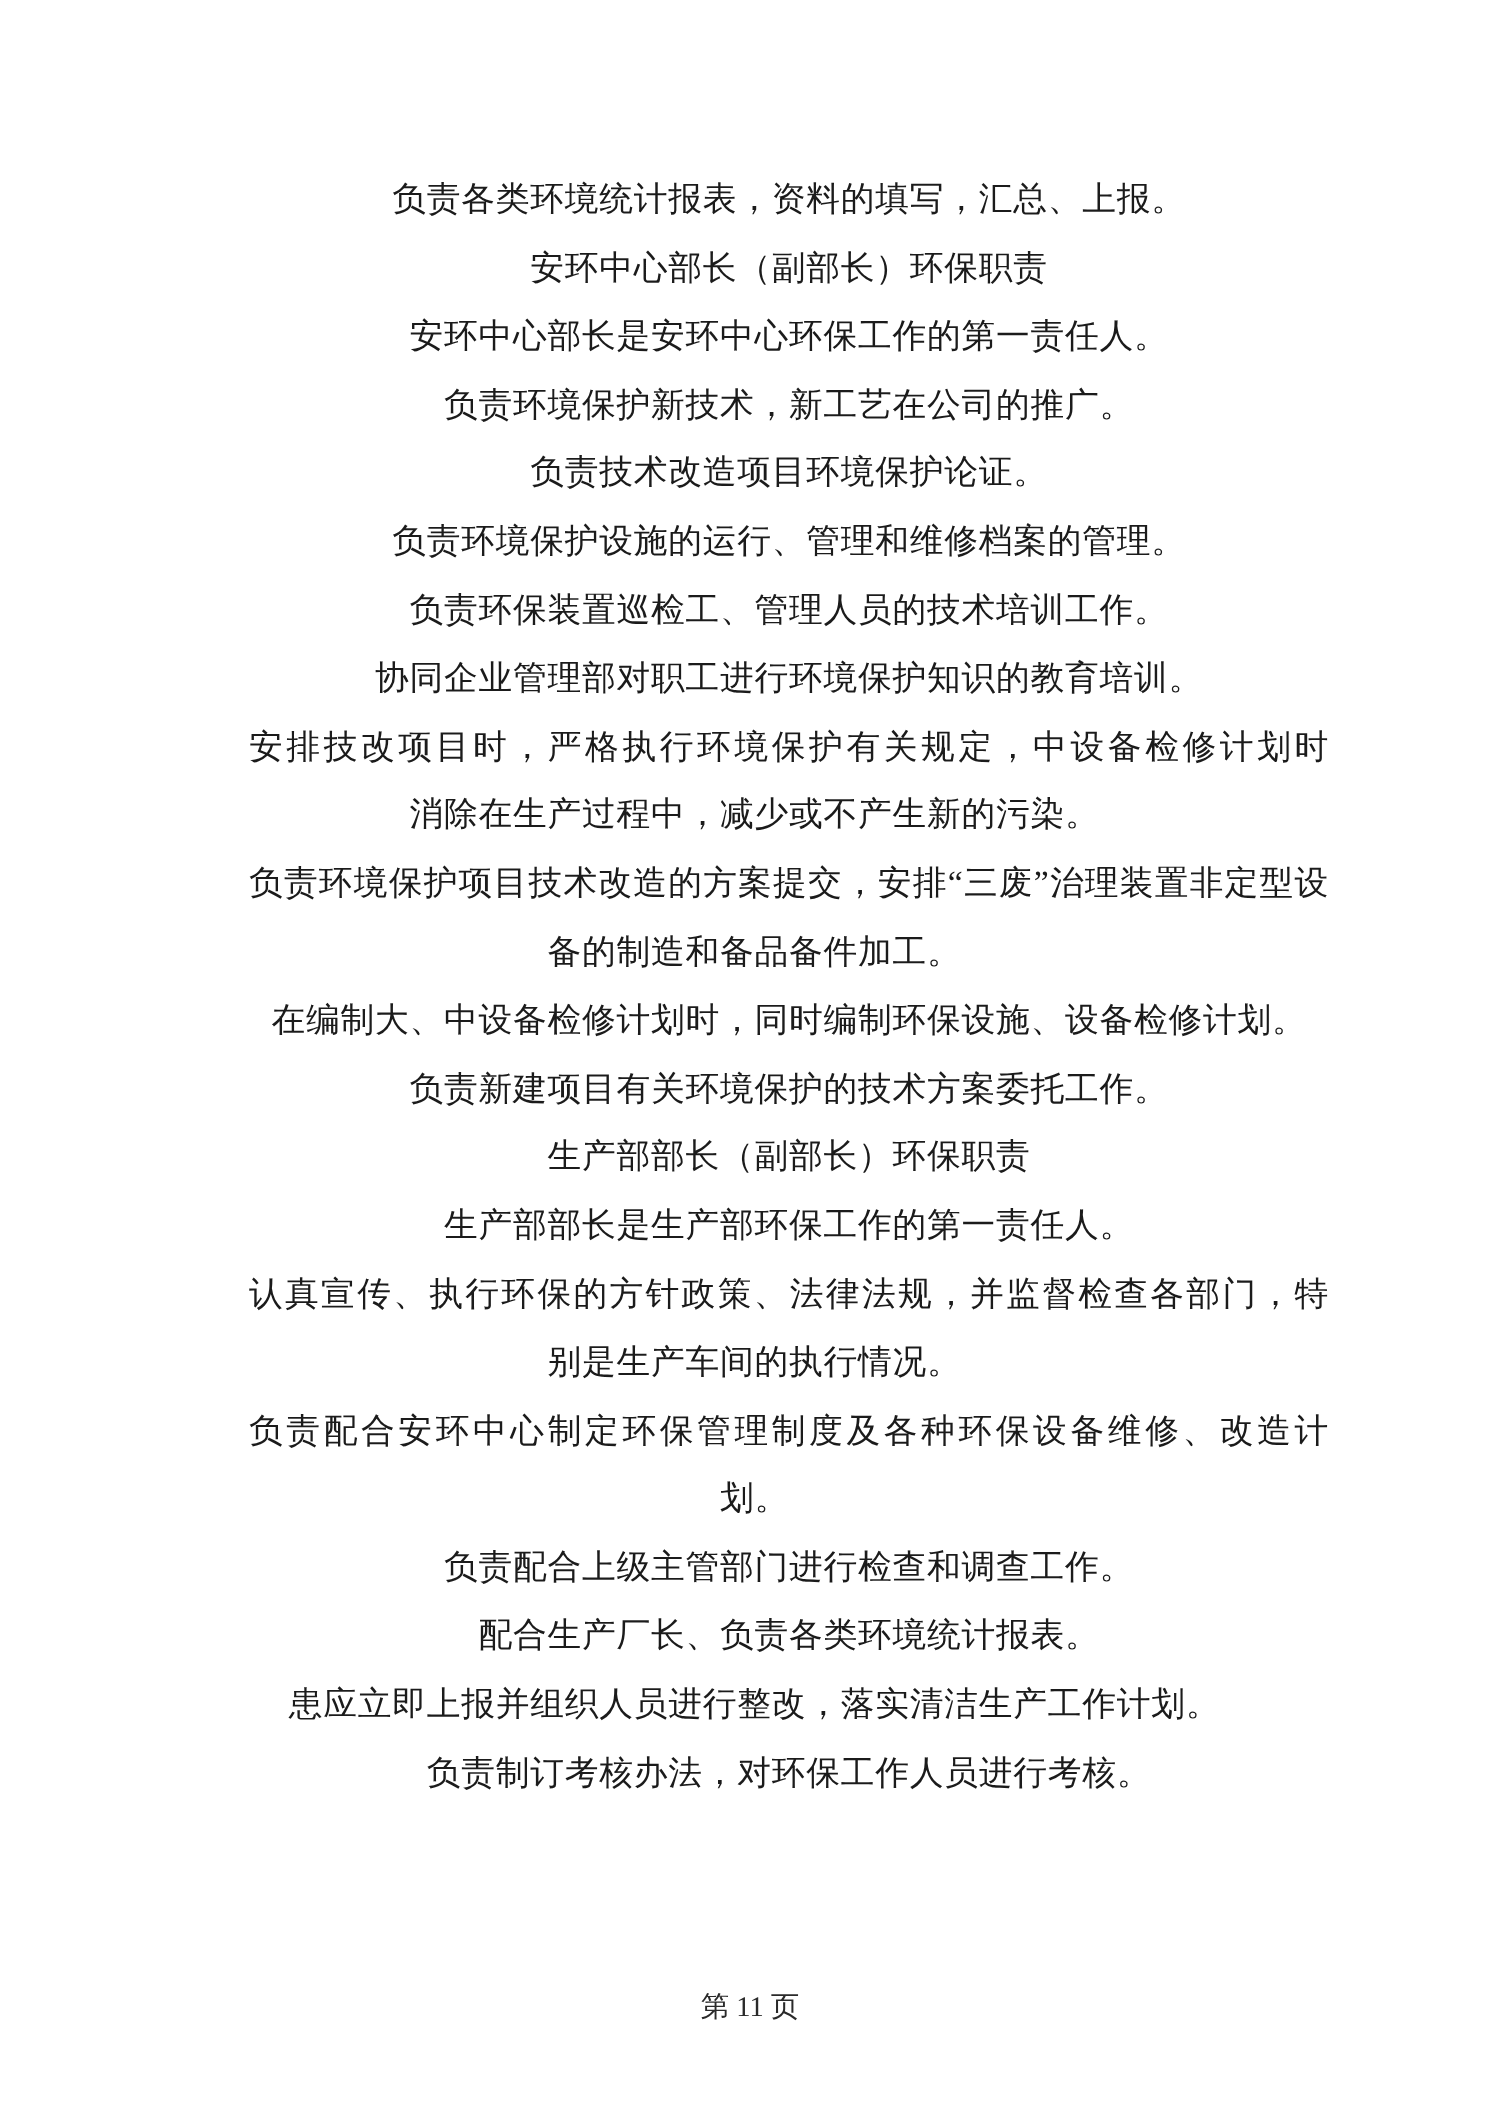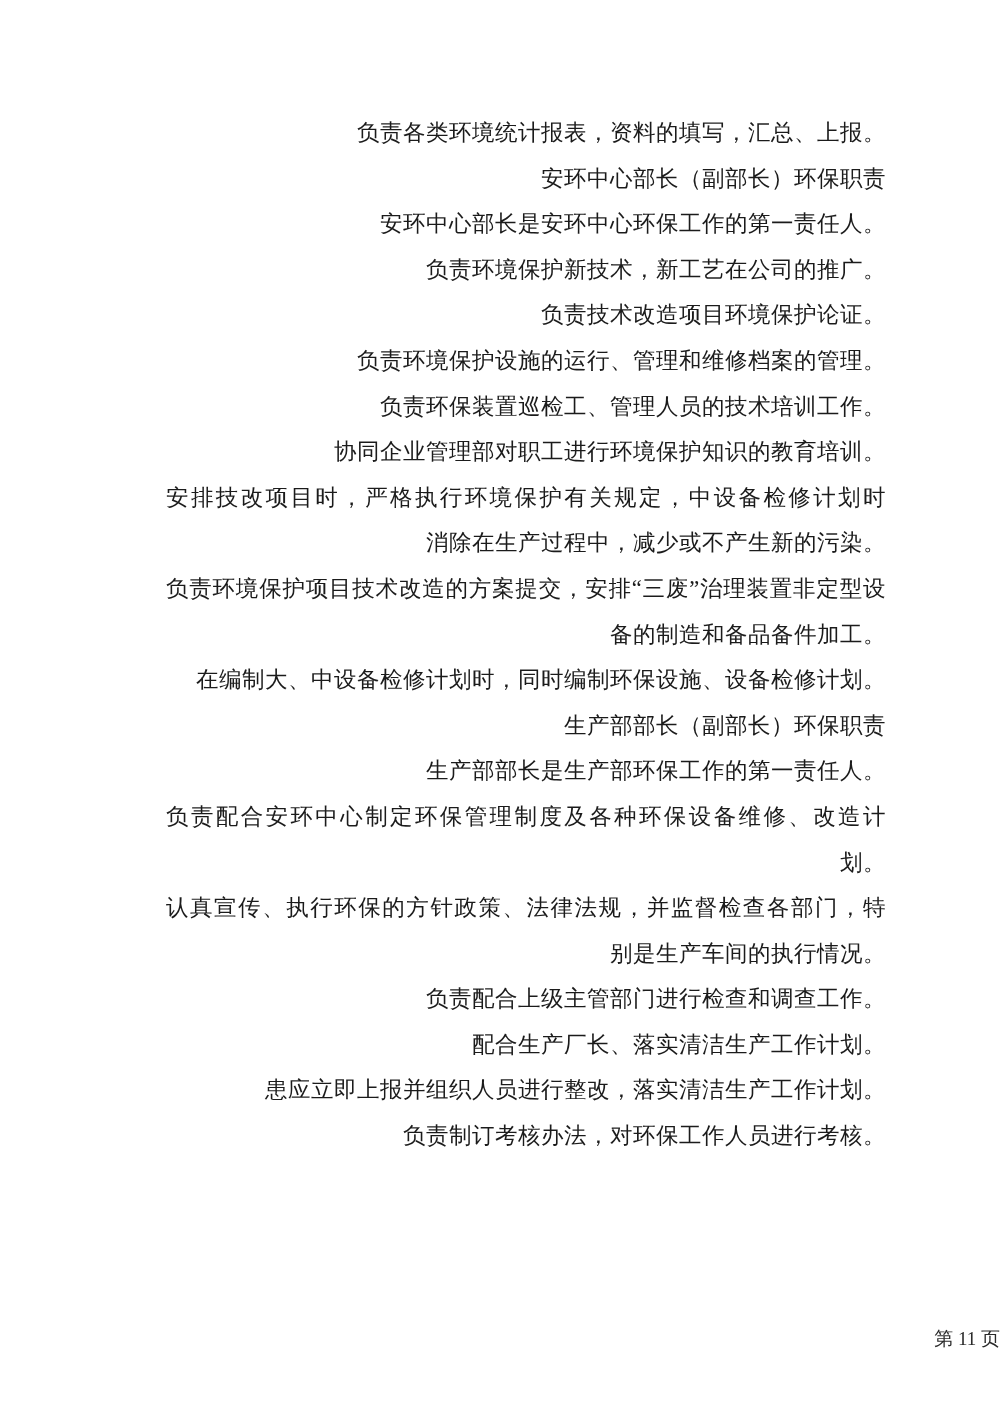--- a/index.html
+++ b/index.html
@@ -23,36 +23,36 @@
     width: 766px;
     font-size: 22.5px;
     line-height: 45.6px;
   }
   .para {
     margin: 0;
     padding: 0;
   }
   .line {
     display: block;
-    text-align: right;
+    text-align: center;
     letter-spacing: 0.5px;
   }
   .line.indent {
     text-indent: 46px;
   }
   .line.fill {
     text-align: justify;
     text-align-last: justify;
   }
   .footer {
     position: absolute;
     left: 0;
     top: 1326px;
     width: 1000px;
-    text-align: right;
+    text-align: center;
     font-size: 19px;
     line-height: 26px;
     color: #2a2a2a;
   }
 </style>
 </head>
 <body>
 
 <div class="page">
   <div class="content" id="doc-content">
@@ -85,38 +85,41 @@
         <span class="line">消除在生产过程中，减少或不产生新的污染。</span>
       </div>
       <div class="para">
         <span class="line indent fill">负责环境保护项目技术改造的方案提交，安排“三废”治理装置非定型设</span>
         <span class="line">备的制造和备品备件加工。</span>
       </div>
       <div class="para">
         <span class="line indent">在编制大、中设备检修计划时，同时编制环保设施、设备检修计划。</span>
       </div>
       <div class="para">
+        <span class="line indent">负责新建项目有关环境保护的技术方案委托工作。</span>
+      </div>
+      <div class="para">
         <span class="line indent">生产部部长（副部长）环保职责</span>
       </div>
       <div class="para">
         <span class="line indent">生产部部长是生产部环保工作的第一责任人。</span>
       </div>
       <div class="para">
+        <span class="line indent fill">认真宣传、执行环保的方针政策、法律法规，并监督检查各部门，特</span>
+        <span class="line">别是生产车间的执行情况。</span>
+      </div>
+      <div class="para">
         <span class="line indent fill">负责配合安环中心制定环保管理制度及各种环保设备维修、改造计</span>
         <span class="line">划。</span>
-      </div>
-      <div class="para">
-        <span class="line indent fill">认真宣传、执行环保的方针政策、法律法规，并监督检查各部门，特</span>
-        <span class="line">别是生产车间的执行情况。</span>
       </div>
       <div class="para">
         <span class="line indent">负责配合上级主管部门进行检查和调查工作。</span>
       </div>
       <div class="para">
-        <span class="line indent">配合生产厂长、落实清洁生产工作计划。</span>
+        <span class="line indent">配合生产厂长、负责各类环境统计报表。</span>
       </div>
       <div class="para">
         <span class="line">患应立即上报并组织人员进行整改，落实清洁生产工作计划。</span>
       </div>
       <div class="para">
         <span class="line indent">负责制订考核办法，对环保工作人员进行考核。</span>
       </div>
     </div>
   <div class="footer">
     <span>第 11 页</span>

